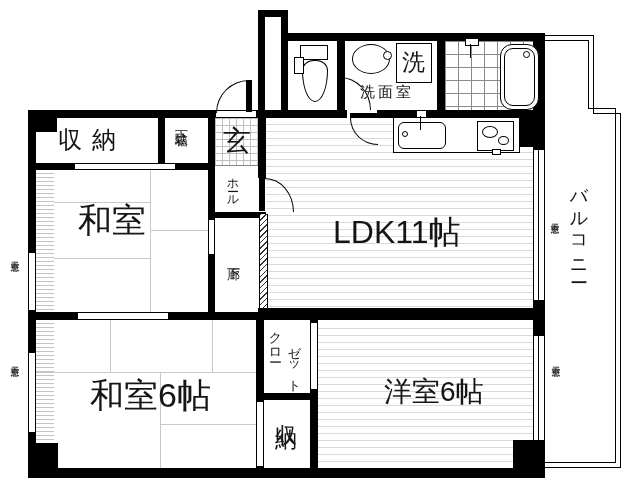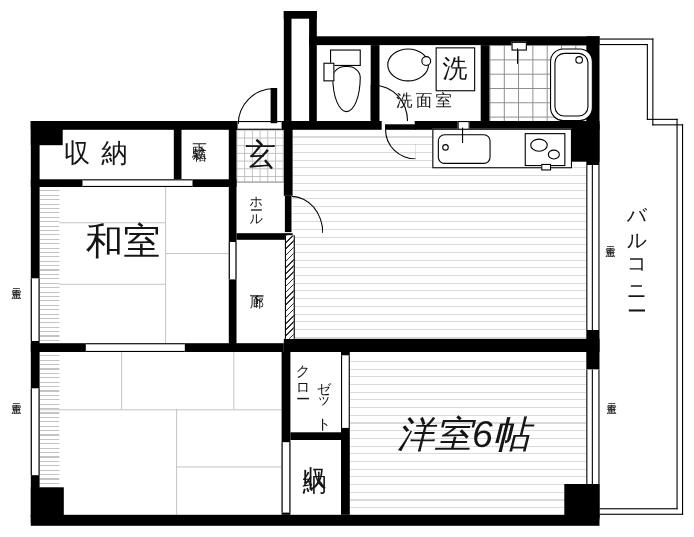--- a/index.html
+++ b/index.html
@@ -135,21 +135,23 @@
   <div class="ln" style="left:545px;top:462px;width:71px;height:1px;"></div>
 
   <div class="txt" style="left:58px;top:128px;font-size:24px;letter-spacing:10px;">収納</div>
   <div class="vtext" style="left:175px;top:120px;font-size:13px;letter-spacing:2px;">下駄箱</div>
   <div class="txt" style="left:223px;top:127px;font-size:28px;">玄</div>
   <div class="vtext" style="left:227px;top:170px;font-size:12px;letter-spacing:1px;">ホール</div>
   <div class="vtext" style="left:227px;top:256px;font-size:13px;letter-spacing:2px;">廊下</div>
   <div class="txt" style="left:78px;top:203px;font-size:34px;">
     <div>和室</div>
   </div>
-  <div class="txt" style="left:361px;top:378px;font-size:34px;font-style:italic;">洋室6帖</div>
+  <div class="txt" style="left:333px;top:216px;font-size:32px;">LDK11帖</div>
+  <div class="txt" style="left:90px;top:378px;font-size:34px;">和室6帖</div>
+  <div class="txt" style="left:384px;top:378px;font-size:28px;">洋室6帖</div>
   <div class="txt" style="left:360px;top:84px;font-size:15px;letter-spacing:3px;">洗面室</div>
   <div class="vtext" style="left:269px;top:322px;font-size:13px;letter-spacing:2px;">クロー</div>
   <div class="vtext" style="left:288px;top:337px;font-size:13px;letter-spacing:2px;">ゼット</div>
   <div class="vtext" style="left:275px;top:406px;font-size:22px;letter-spacing:5px;">収納</div>
   <div class="vtext" style="left:570px;top:175px;font-size:18px;letter-spacing:4px;">バルコニー</div>
   <div class="vtext" style="left:10px;top:255px;font-size:9px;">二重窓</div>
   <div class="vtext" style="left:10px;top:360px;font-size:9px;">二重窓</div>
   <div class="vtext" style="left:550px;top:217px;font-size:9px;">二重窓</div>
   <div class="vtext" style="left:551px;top:360px;font-size:9px;">二重窓</div>
 

